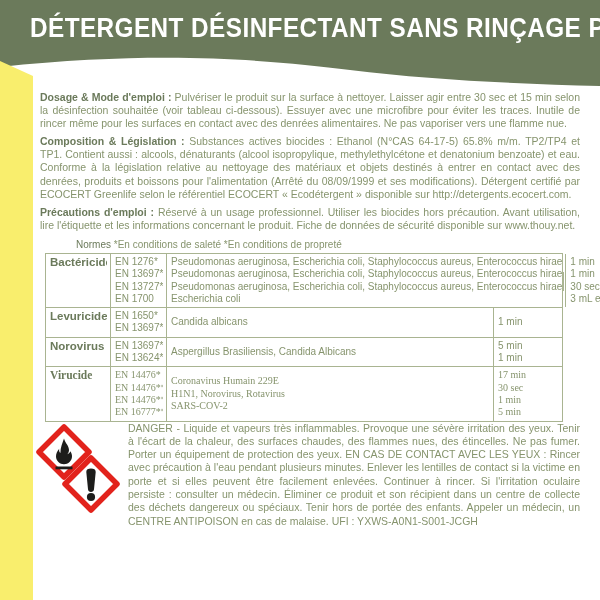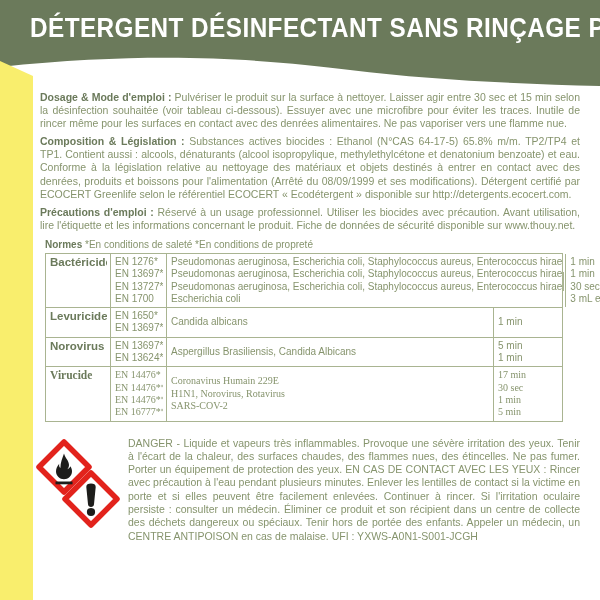--- a/index.html
+++ b/index.html
@@ -28,41 +28,41 @@
     clip-path:polygon(0 0,100% 15px,100% 100%,0 100%);}
 
   
   .content{position:absolute;left:40px;top:91px;width:540px;}
   .para{color:var(--green-text);font-size:10.5px;line-height:13.1px;
     text-align:justify;margin-bottom:5px;}
   .plabel{font-weight:bold;color:var(--green-dark);}
 
   .normes-line{margin-top:6px;margin-left:5px;font-size:10px;
     color:var(--green-text);line-height:13px;}
-  .normes-line .b{font-weight:bold;color:var(--green-dark);}
+  .normes-line .b{font-weight:normal;color:var(--green-dark);margin-left:31px;}
 
   
   .ntable{margin-top:2px;margin-left:5px;width:518px;
     border:1.5px solid var(--green-border);}
   .t-row{display:grid;grid-template-columns:65px 56px 1fr 68px;
     border-bottom:1.5px solid var(--green-border);}
   .t-row:last-child{border-bottom:none;font-family:Liberation Serif, serif;}
   .t-cell{border-right:1.5px solid var(--green-border);
     padding:2px 3px 2px 4px;display:flex;flex-direction:column;
     justify-content:center;font-size:10px;line-height:12.3px;
     color:var(--green-text);}
   .t-cell:last-child{border-right:none;}
   .t-cat{font-weight:bold;font-size:11.5px;color:var(--green-dark);
     justify-content:flex-start;}
   .t-line{white-space:nowrap;overflow:hidden;}
   .norm-tick{position:absolute;left:562px;top:272px;width:1.5px;height:19px;
     background:var(--green-border);}
 
   
-  .danger{display:flex;margin-top:15px;}
+  .danger{display:flex;}
   .picto-wrap{position:relative;width:88px;height:95px;flex:none;}
   .picto{position:absolute;}
   .danger-text{flex:1;color:var(--green-text);font-size:10.5px;
     line-height:13.3px;text-align:justify;}
 </style>
 </head>
 <body>
 
 <div class="page">
 
@@ -73,21 +73,21 @@
     <div class="title">DÉTERGENT DÉSINFECTANT SANS RINÇAGE PAE</div>
   </div>
 
   <div class="yellow-stripe"></div>
 
   <div class="content">
 
     <div id="paragraphs">
         <div class="para"><span class="plabel">Dosage &amp; Mode d'emploi : </span><span>Pulvériser le produit sur la surface à nettoyer. Laisser agir entre 30 sec et 15 min selon la désinfection souhaitée (voir tableau ci-dessous). Essuyer avec une microfibre pour éviter les traces. Inutile de rincer même pour les surfaces en contact avec des denrées alimentaires. Ne pas vaporiser vers une flamme nue.</span></div>
         <div class="para"><span class="plabel">Composition &amp; Législation : </span><span>Substances actives biocides : Ethanol (N°CAS 64-17-5) 65.8% m/m. TP2/TP4 et TP1. Contient aussi : alcools, dénaturants (alcool isopropylique, methylethylcétone et denatonium benzoate) et eau. Conforme à la législation relative au nettoyage des matériaux et objets destinés à entrer en contact avec des denrées, produits et boissons pour l'alimentation (Arrêté du 08/09/1999 et ses modifications). Détergent certifié par ECOCERT Greenlife selon le référentiel ECOCERT « Ecodétergent » disponible sur http://detergents.ecocert.com.</span></div>
-        <div class="para"><span class="plabel">Précautions d'emploi : </span><span>Réservé à un usage professionnel. Utiliser les biocides avec précaution. Avant utilisation, lire l'étiquette et les informations concernant le produit. Fiche de données de sécurité disponible sur www.thouy.net.</span></div>
+        <div class="para"><span class="plabel">Précautions d'emploi : </span><span>Réservé à un usage professionnel. Utiliser les biocides hors précaution. Avant utilisation, lire l'étiquette et les informations concernant le produit. Fiche de données de sécurité disponible sur www.thouy.net.</span></div>
       </div>
 
     <div class="normes-line">
       <span class="b">Normes</span>
       <span>*En conditions de saleté *En conditions de propreté</span>
     </div>
 
     <div id="ntable" class="ntable">
         <div class="t-row">
           <div class="t-cell t-cat">

